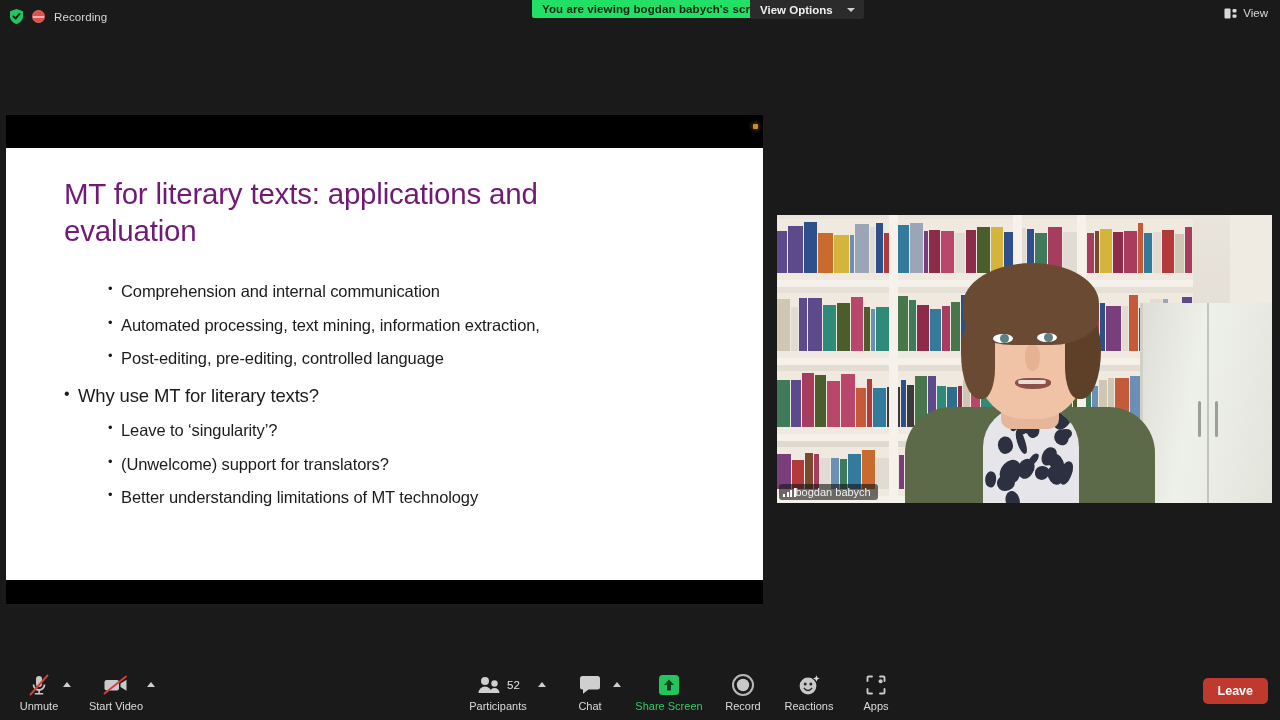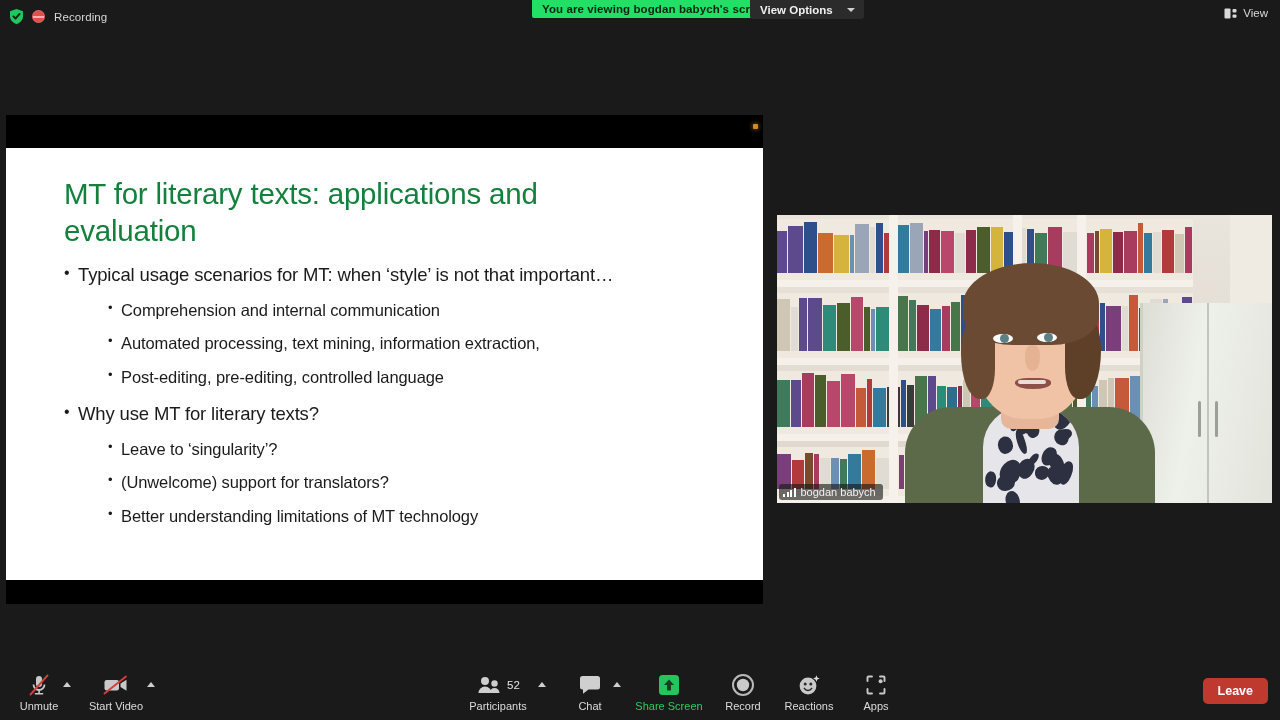--- a/index.html
+++ b/index.html
@@ -72,21 +72,21 @@
     overflow:hidden;
   }
   .amber-dot{
     position:absolute; right:5px; top:9px; width:5px; height:5px;
     background:#d08a2a; border-radius:1px;
     box-shadow:0 0 4px 1px rgba(208,138,42,.45);
   }
   .slide-title {
     position:absolute; left:58px; top:27px; width:600px;
     font-size:29.5px; line-height:1.26;
-    color:#15803d; font-weight:400;
+    color:#701a75; font-weight:400;
     letter-spacing:-.2px;
     font-family:"Liberation Sans", sans-serif;
   }
   .bullets { position:absolute; left:58px; top:118px; width:660px; color:#1b1b1b; }
   .b1 {
     position:relative; font-size:18.5px; line-height:1.0;
     padding-left:14px; margin-top:20px; letter-spacing:-.15px;
   }
   .b1:first-child { margin-top:0; }
   .b1:before {
@@ -158,21 +158,21 @@
   .hairR { position:absolute; left:160px; bottom:104px; width:36px; height:88px; background:#5e4029; border-radius:20% 50% 60% 40%; }
   .eye { position:absolute; width:20px; height:9px; background:#fff; border-radius:50%; }
   .iris { position:absolute; width:9px; height:9px; background:#5d7f86; border-radius:50%; }
   .brow { position:absolute; width:26px; height:4px; background:#6b4a33; border-radius:3px; }
   .nose { position:absolute; left:120px; bottom:132px; width:15px; height:26px; background:#e5b293; border-radius:40% 40% 50% 50%; }
   .mouth { position:absolute; left:110px; bottom:114px; width:36px; height:11px; background:#8c5049; border-radius:40% 40% 55% 55%; }
   .teeth { position:absolute; left:113px; bottom:119px; width:28px; height:4px; background:#e8ded5; border-radius:2px; }
 
   .name-badge {
     position:absolute; left:2px; bottom:3px;
-    display:flex; align-items:center; gap:5px;
+    display:flex; align-items:center; 
     padding:2px 7px 2px 4px;
     background:rgba(22,22,22,.62);
     border-radius:3px;
     font-size:11px; color:#f2f2f2;
   }
   .bars { display:flex; align-items:flex-end; gap:1.5px; height:10px; }
   .bars i { display:block; width:2px; background:#fff; }
 
   
   #toolbar {
@@ -239,21 +239,20 @@
 
 <div id="share-region">
   <div class="amber-dot"></div>
 
   <div id="slide">
 
     <div class="slide-title">MT for literary texts: applications and evaluation</div>
 
     <div class="bullets">
 
-      <div class="b1">Typical usage scenarios for MT: when ‘style’ is not that important…</div>
       <div class="b2">Comprehension and internal communication</div>
       <div class="b2">Automated processing, text mining, information extraction,</div>
       <div class="b2">Post-editing, pre-editing, controlled language</div>
 
       <div class="b1">Why use MT for literary texts?</div>
       <div class="b2">Leave to ‘singularity’?</div>
       <div class="b2">(Unwelcome) support for translators?</div>
       <div class="b2">Better understanding limitations of MT technology</div>
 
     </div>

